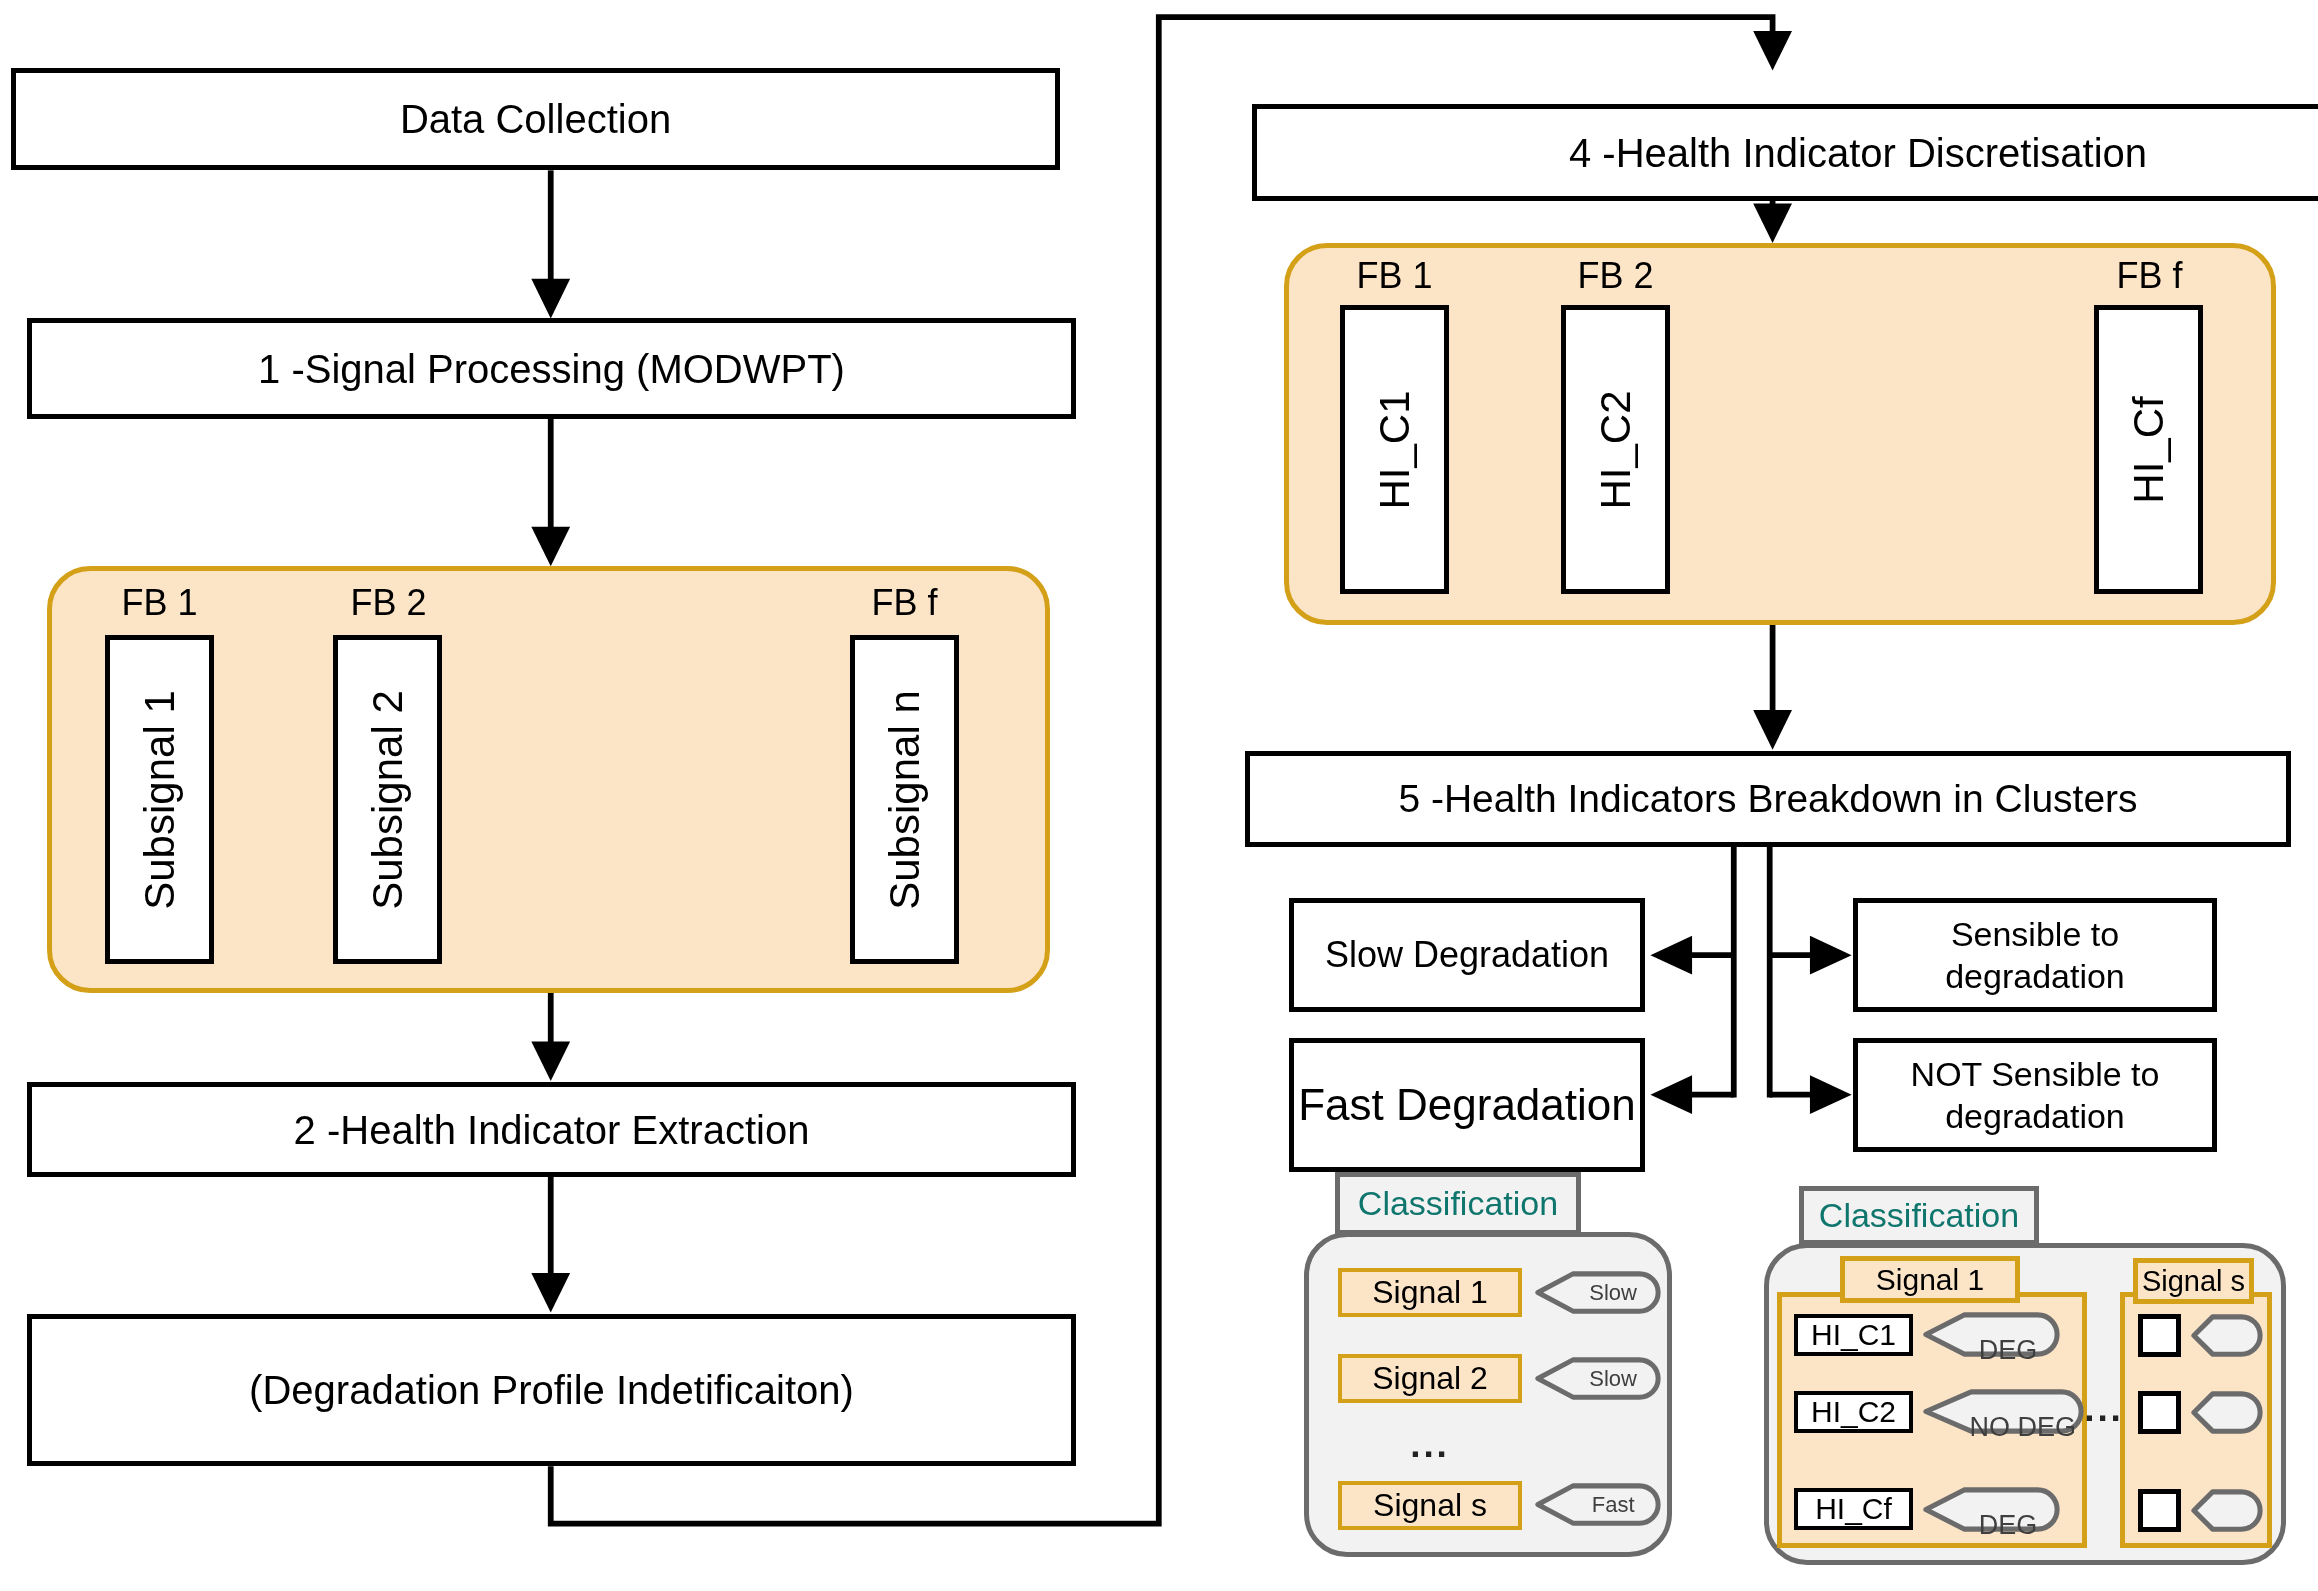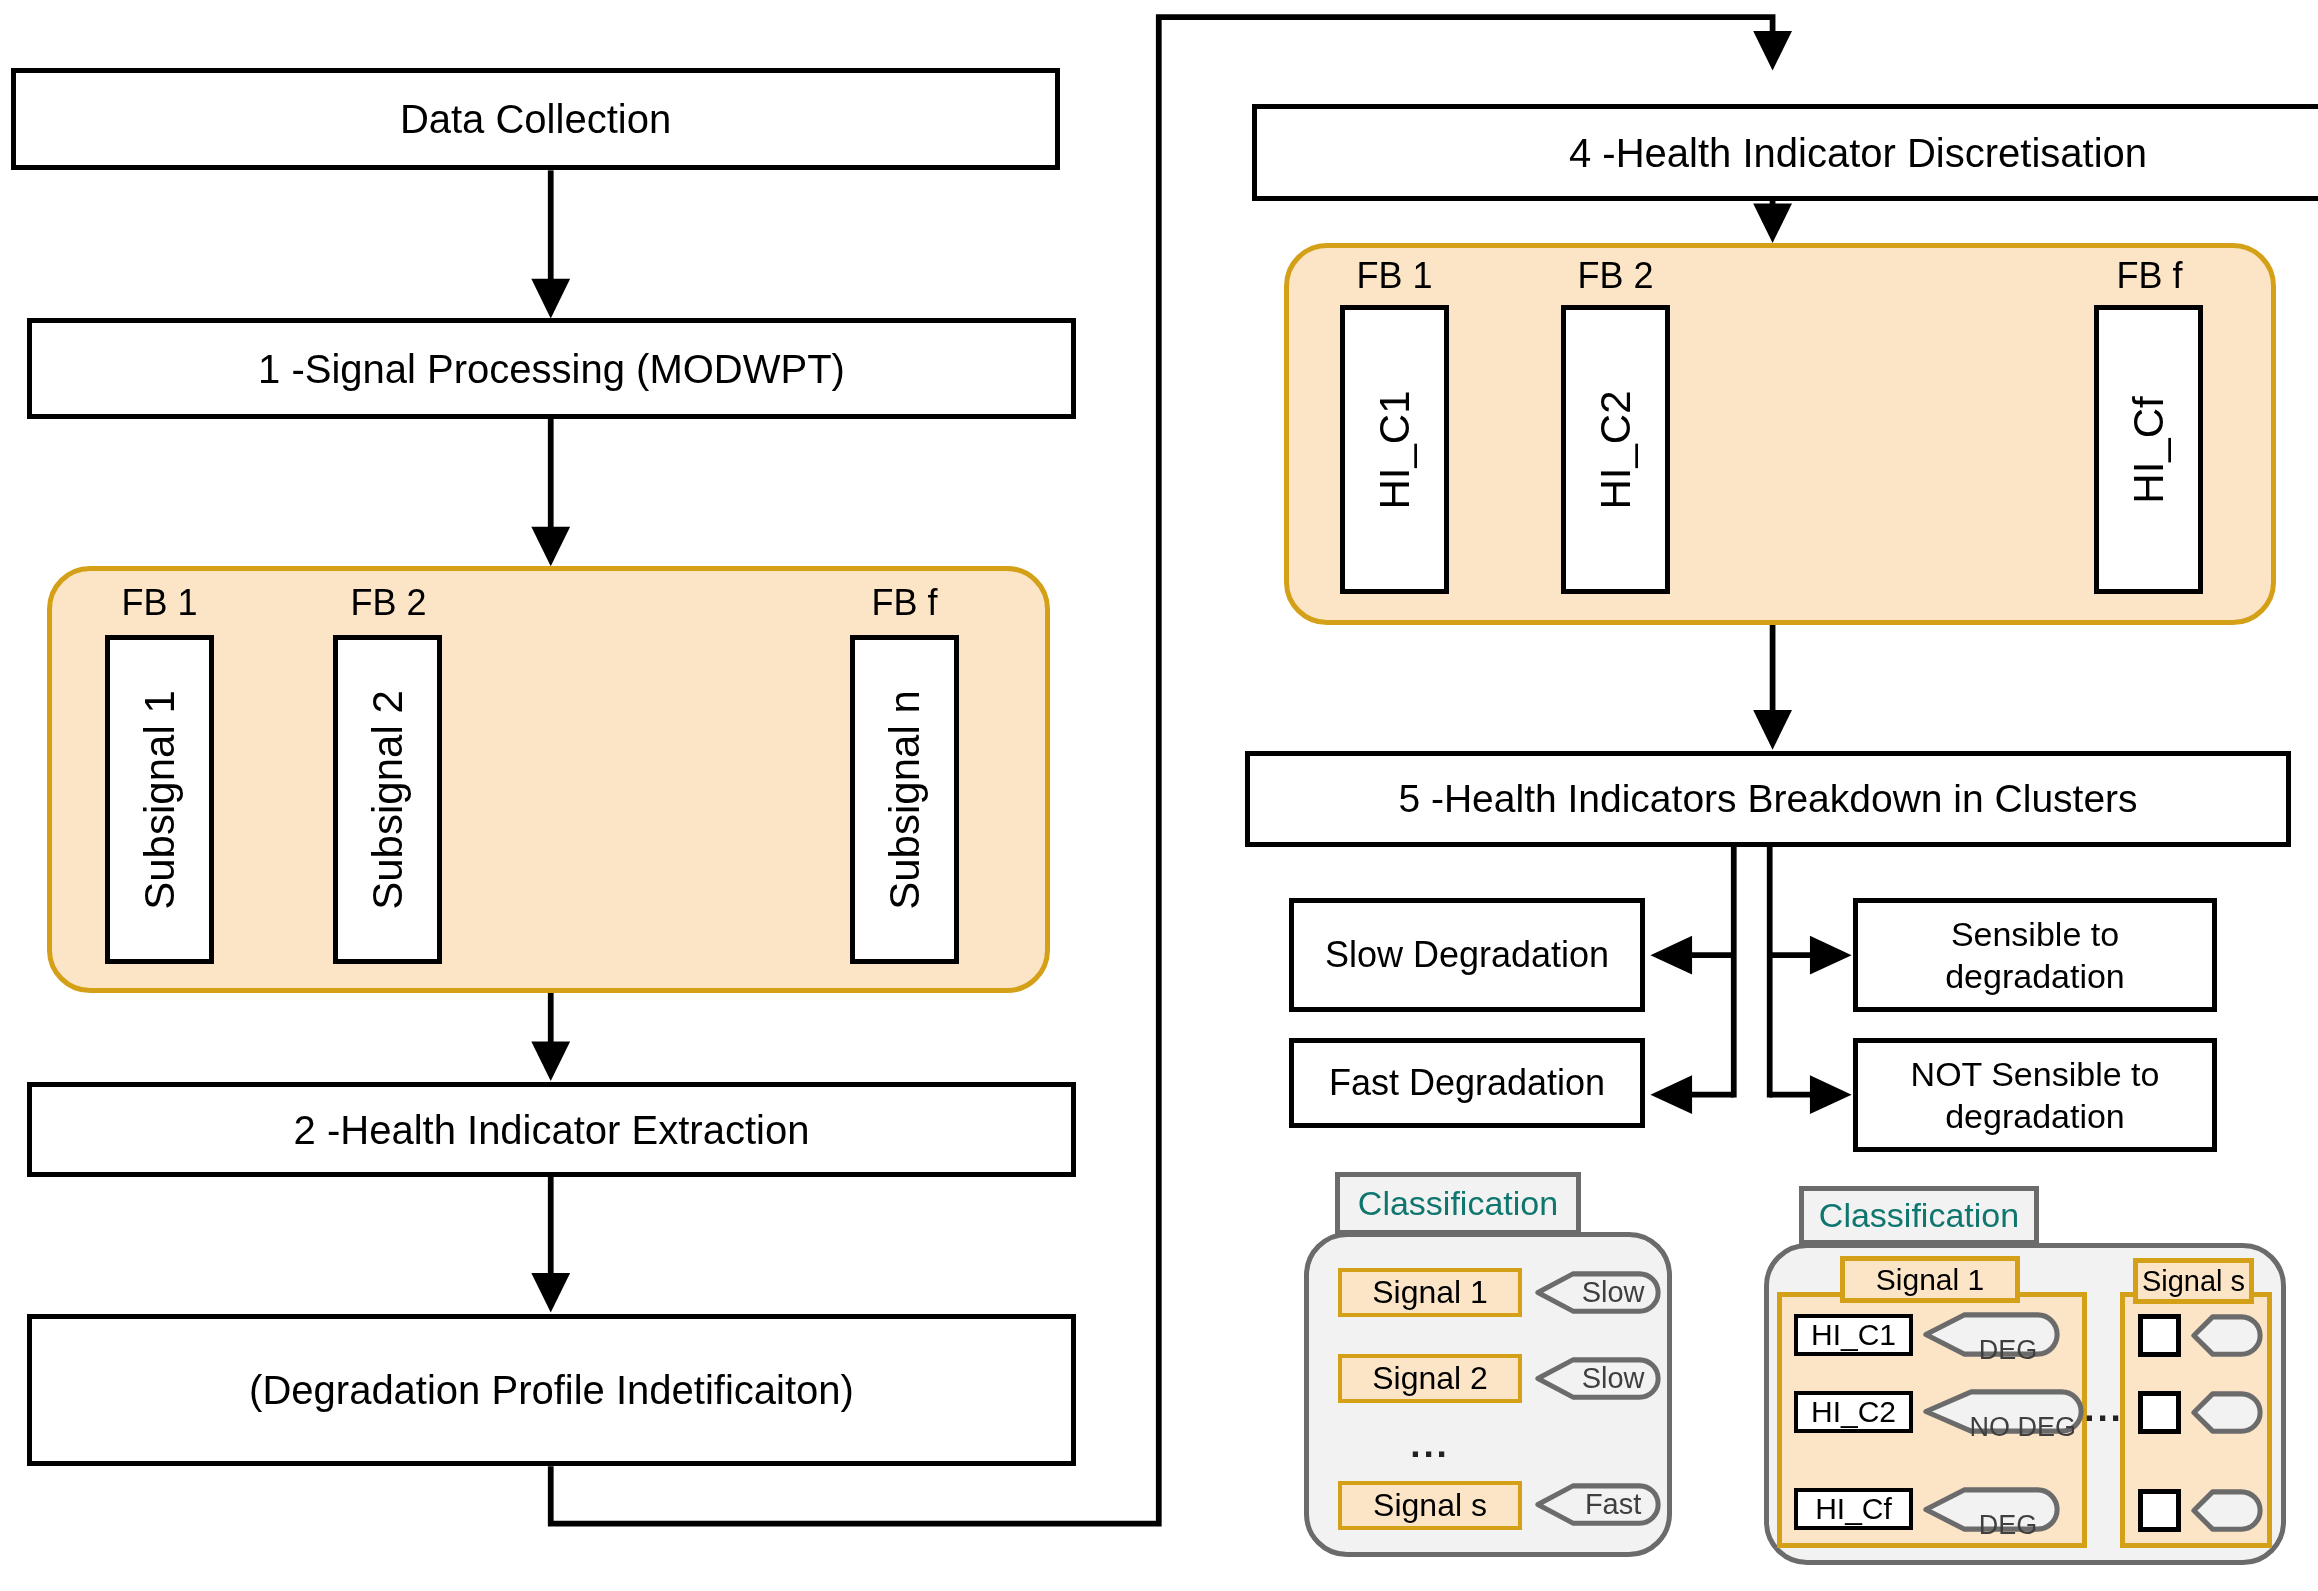--- a/index.html
+++ b/index.html
@@ -57,21 +57,21 @@
   }
   .hibox{
     background:#fff;border:4.3px solid var(--ink);z-index:4;
     display:flex;align-items:center;justify-content:center;font-size:30px;
   }
   .square{background:#fff;border:5px solid var(--ink);z-index:4;}
   .tag{z-index:4;}
   .tag svg{position:absolute;left:0;top:0;width:100%;height:100%;}
   .tag .tag-label{
     position:absolute;inset:0;display:flex;align-items:center;justify-content:center;
-    padding-left:24%;font-size:29px;color:var(--tag-text);white-space:nowrap;
+    padding-left:24%;font-size:22px;color:var(--tag-text);white-space:nowrap;
   }
   .tag.small .tag-label{font-size:27px;margin-top:32px;}
   .ell{
     z-index:3;display:flex;align-items:center;justify-content:center;
     font-size:37px;font-weight:bold;letter-spacing:2.9px;color:#222;
   }
 </style>
 </head>
 <body>
 
@@ -175,21 +175,21 @@
   <div class="abs pbox" style="left:1245px;top:751px;width:1046px;height:96px;font-size:39px;">
     <span>5 -Health Indicators Breakdown in Clusters</span>
   </div>
 
   <div class="abs pbox" style="left:1289px;top:898px;width:356px;height:114px;font-size:36px;">
     <span>Slow Degradation</span>
   </div>
   <div class="abs pbox" style="left:1853px;top:898px;width:364px;height:114px;font-size:34px;line-height:1.25;padding:0 21.6px;">
     <span>Sensible to degradation</span>
   </div>
-  <div class="abs pbox" style="left:1289px;top:1038px;width:356px;height:90px;font-size:36px;text-align:center;">
+  <div class="abs pbox" style="left:1289px;top:1038px;width:356px;height:134px;font-size:44px;text-align:center;">
     <span>Fast Degradation</span>
   </div>
   <div class="abs pbox" style="left:1853px;top:1038px;width:364px;height:114px;font-size:34px;line-height:1.25;padding:0 21.6px;">
     <span>NOT Sensible to degradation</span>
   </div>
 
   <div class="abs gpanel" style="left:1304px;top:1232px;width:368px;height:325px;"></div>
   <div class="abs gtab" style="left:1335px;top:1172px;width:246px;height:63px;">
     <span>Classification</span>
   </div>

